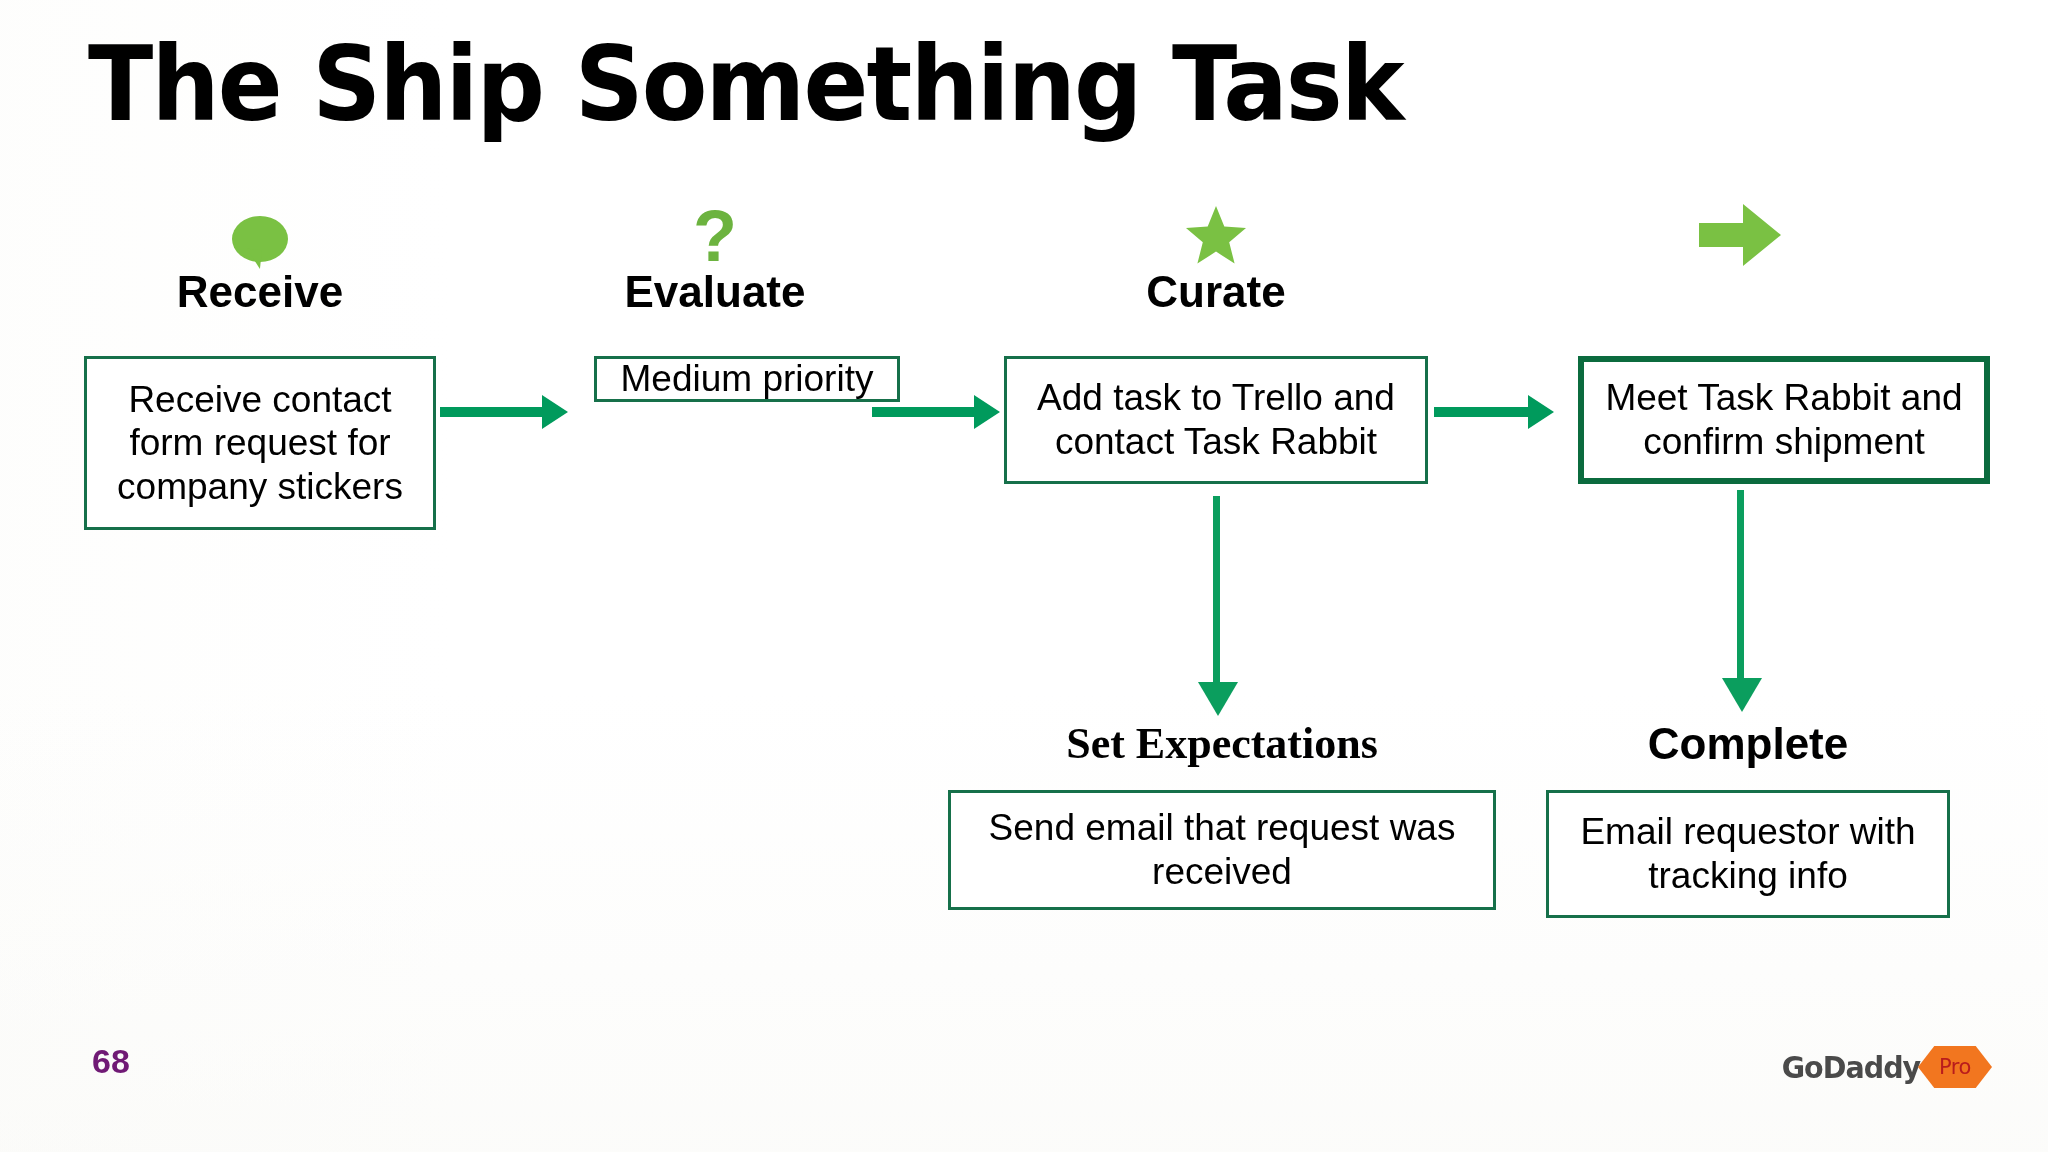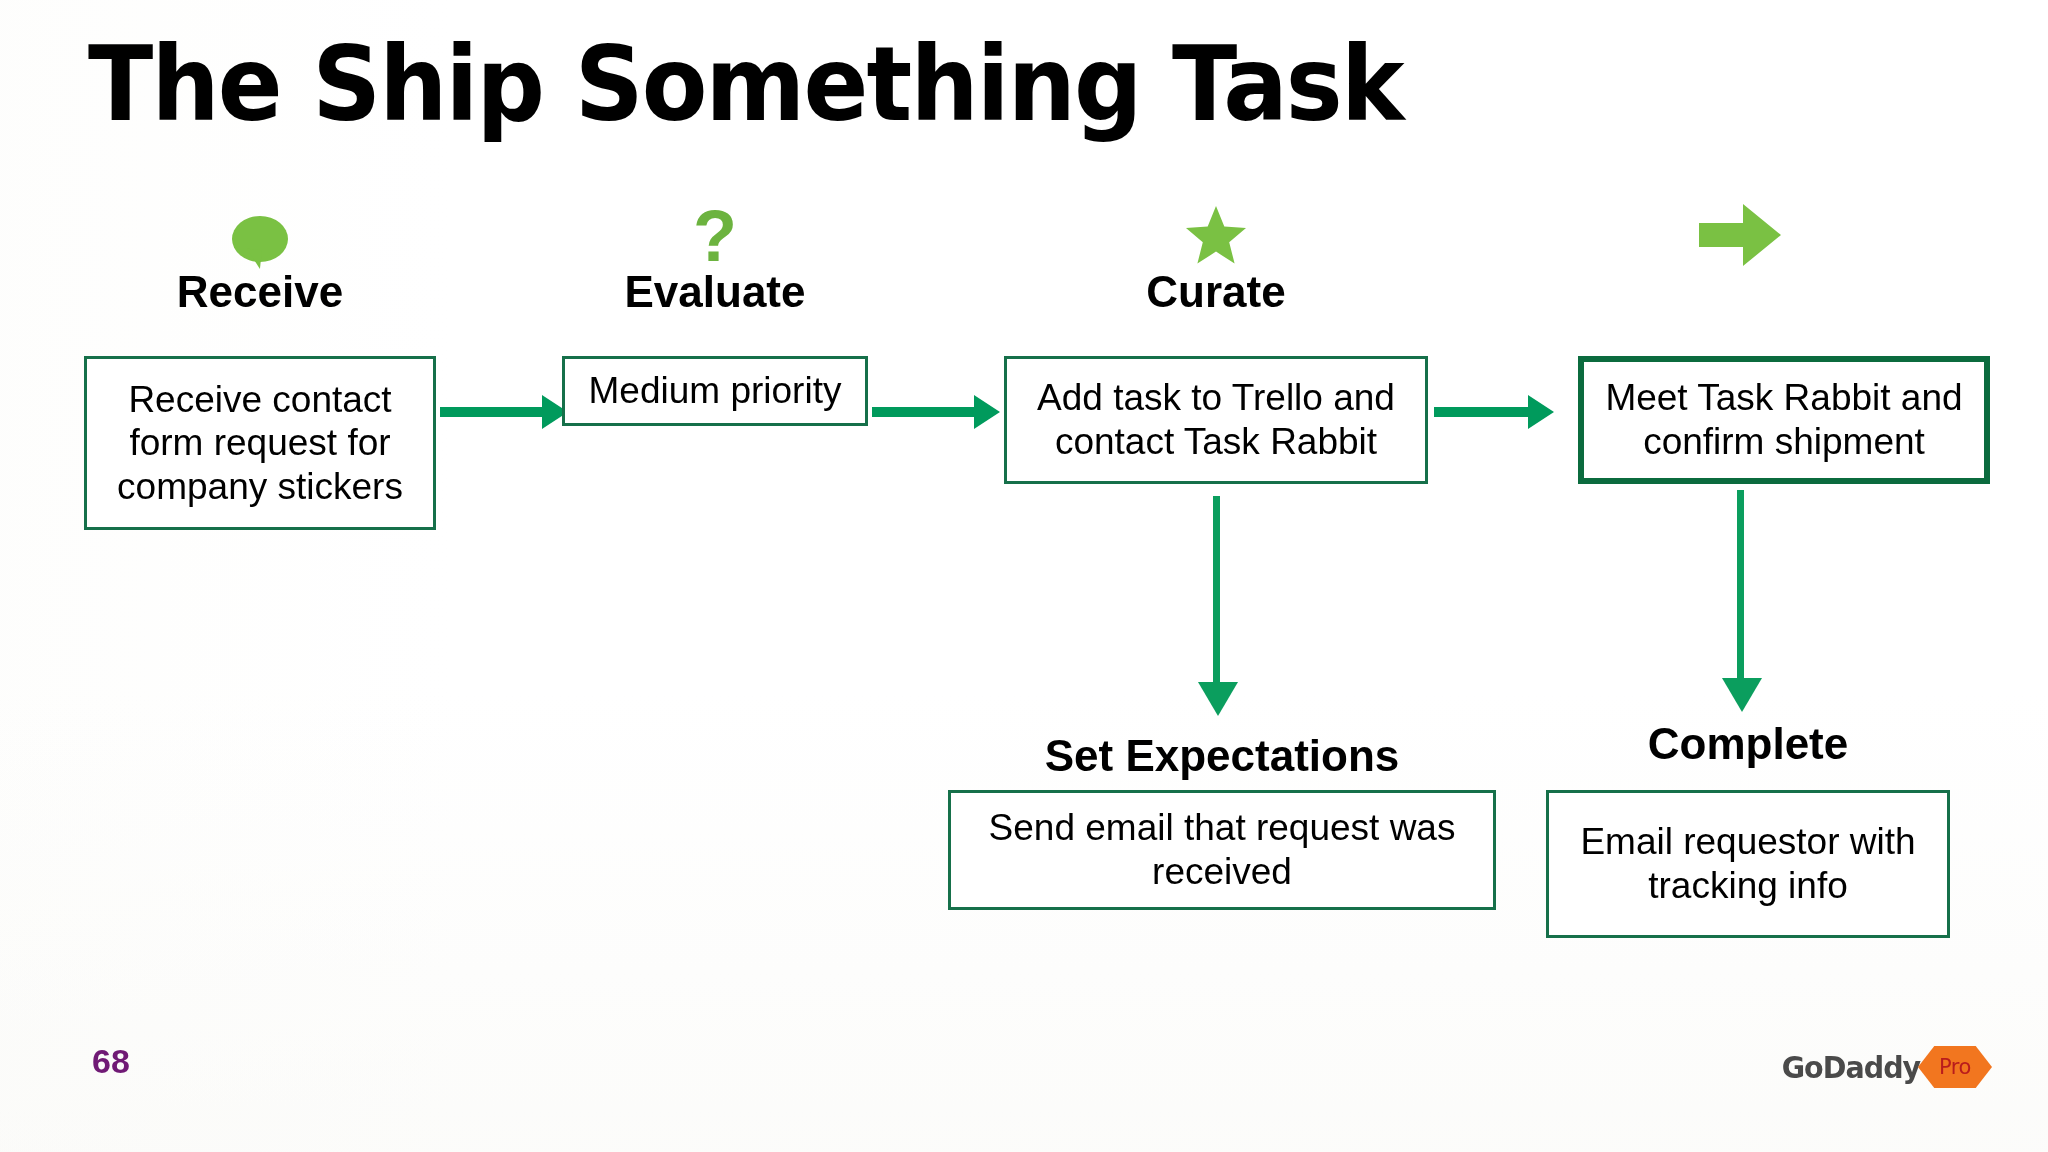--- a/index.html
+++ b/index.html
@@ -245,21 +245,21 @@
   <div class="conn-h" style="left:440px; top:395px; width:128px;">
     <div class="shaft" style="width:104px;"></div>
     <div class="head"></div>
   </div>
 
   <div class="stage" style="left:562px; top:198px; width:306px; height:260px;">
     <div class="stage-icon">
       <div class="ic-question">?</div>
     </div>
     <div class="stage-label" style="top:72px;">Evaluate</div>
-    <div class="stage-box" style="top:158px; height:70px;">Medium priority</div>
+    <div class="stage-box" style="top:158px; height:46px;margin-left:32px;">Medium priority</div>
   </div>
 
   <div class="conn-h" style="left:872px; top:395px; width:128px;">
     <div class="shaft" style="width:104px;"></div>
     <div class="head"></div>
   </div>
 
   <div class="stage" style="left:1004px; top:198px; width:424px; height:300px;">
     <div class="stage-icon">
       <span class="ic-star">
@@ -292,27 +292,27 @@
     <div class="shaft" style="height:190px;"></div>
     <div class="head"></div>
   </div>
 
   <div class="conn-v" style="left:1722px; top:490px; height:222px;">
     <div class="shaft" style="height:192px;"></div>
     <div class="head"></div>
   </div>
 
   <div class="stage" style="left:948px; top:722px; width:548px; height:190px;">
-    <div class="stage-label" style="top:12px;">Set Expectations</div>
+    <div class="stage-label" style="top:0;font-family:Liberation Serif, serif;">Set Expectations</div>
     <div class="stage-box" style="top:68px; height:120px;">Send email that request was received</div>
   </div>
 
   <div class="stage" style="left:1546px; top:722px; width:404px; height:190px;">
     <div class="stage-label" style="top:0;">Complete</div>
-    <div class="stage-box" style="top:68px; height:148px;">Email requestor with tracking info</div>
+    <div class="stage-box" style="top:68px; height:128px;">Email requestor with tracking info</div>
   </div>
 
   <div class="page-number">68</div>
 
   <div class="brand">
     <span class="brand-word">GoDaddy</span>
     <span class="brand-badge">
       <span class="hex"></span>
       <span class="pro">Pro</span>
     </span>

